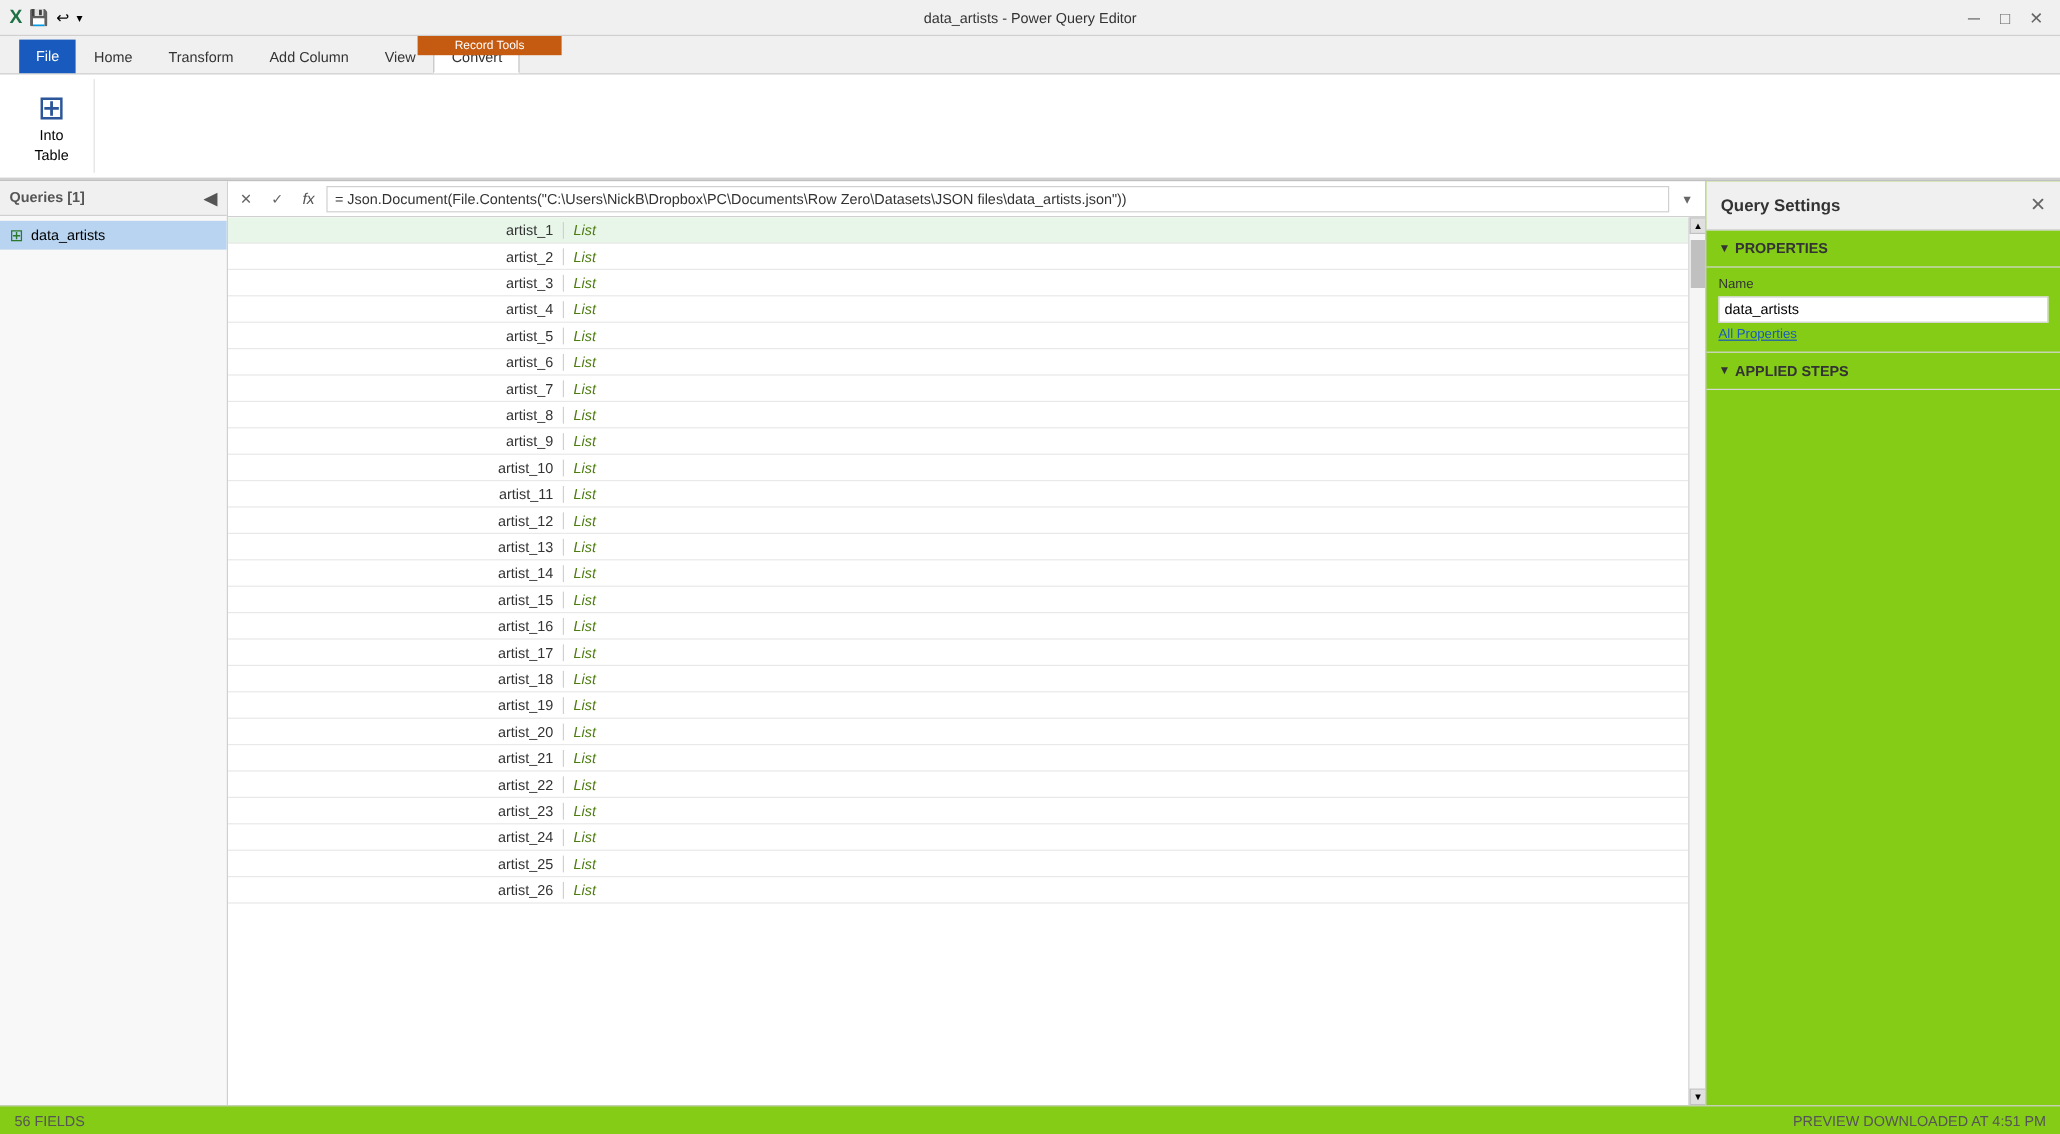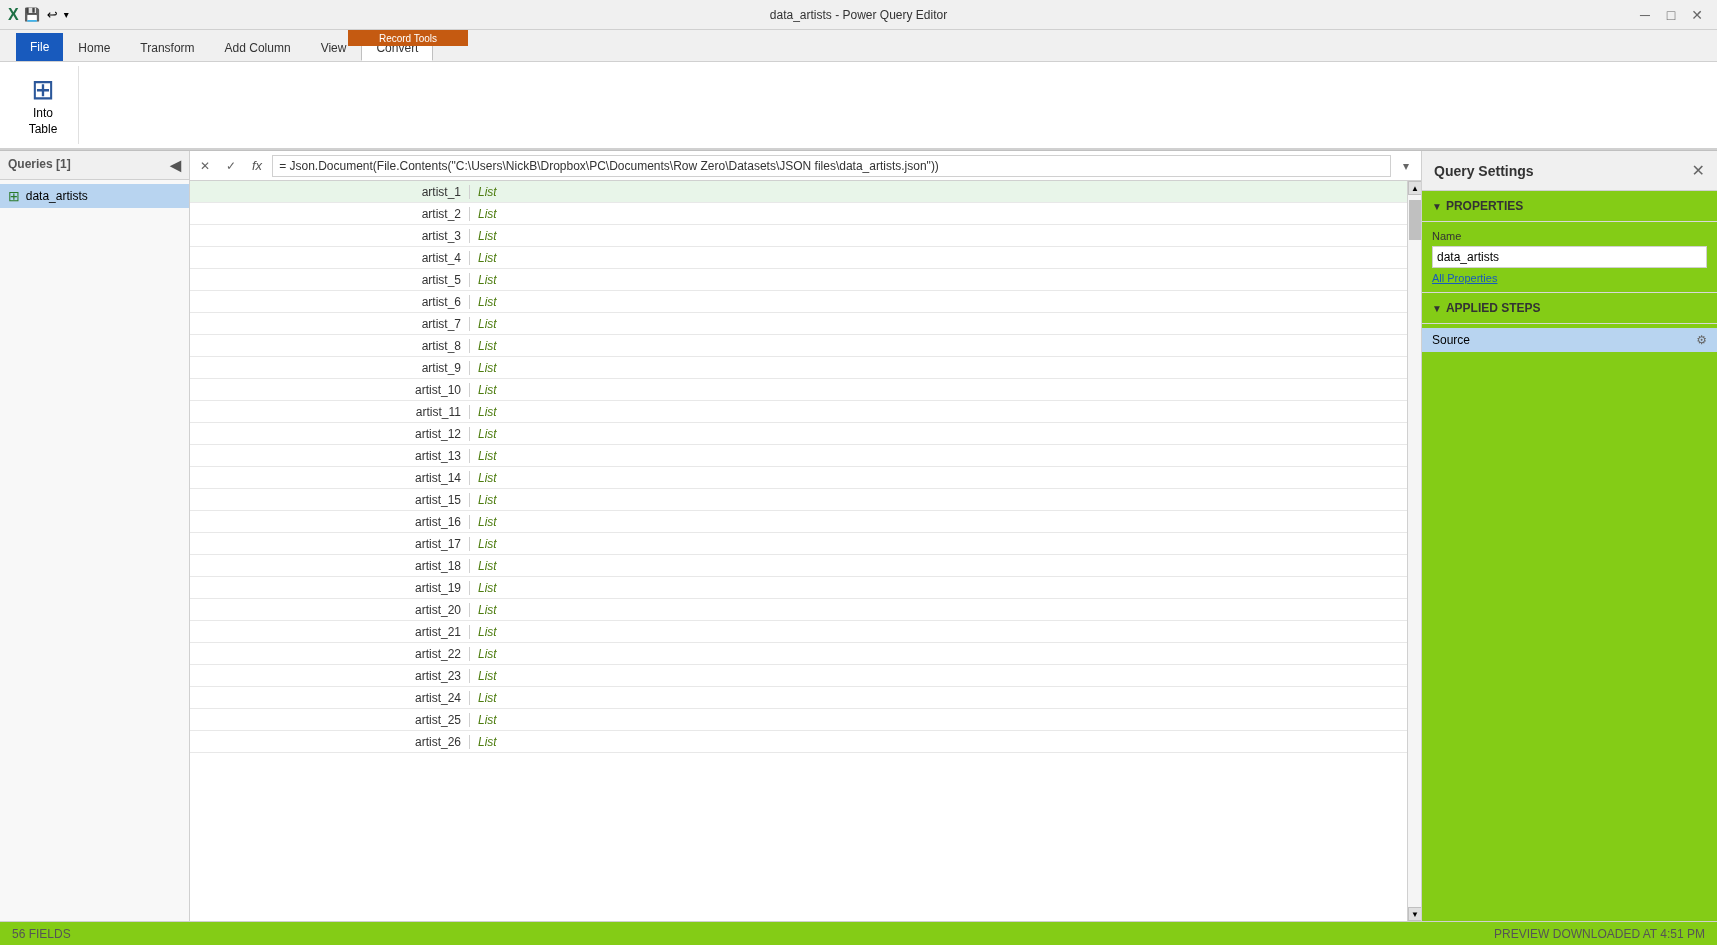--- a/index.html
+++ b/index.html
@@ -441,26 +441,20 @@
       <div class="prop-label">Name</div>
       <input class="prop-input" value="data_artists" style="">
       <a class="prop-link">All Properties</a>
     </div>
 
     <div class="section-header">
       <span style="font-size:10px;">▼</span>
       <span>APPLIED STEPS</span>
     </div>
 
-    <div class="applied-steps-section">
-      <div class="step-item">
-        <span>Source</span>
-        <span class="step-gear">⚙</span>
-      </div>
-    </div>
   </div>
 
 </div>
 
 <div class="status-bar">
   <span>56 FIELDS</span>
   <span>PREVIEW DOWNLOADED AT 4:51 PM</span>
 </div>
 
 </body></html>

